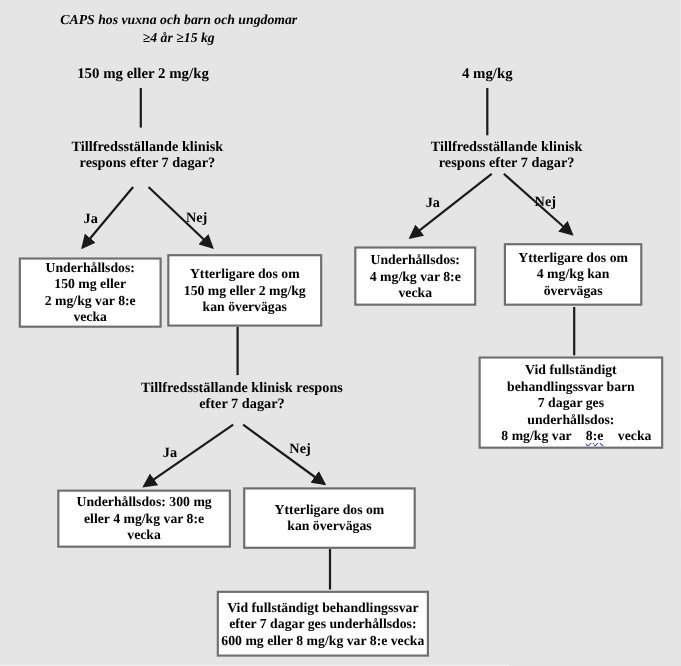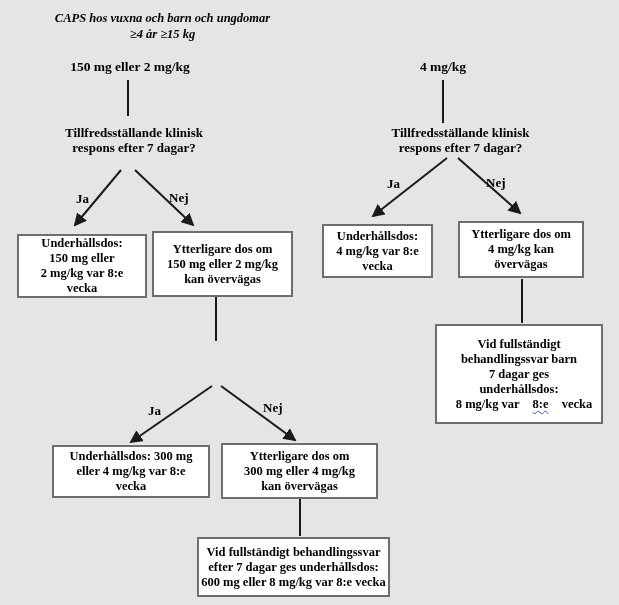--- a/index.html
+++ b/index.html
@@ -78,33 +78,36 @@
     <span>2 mg/kg var 8:e</span>
     <span>vecka</span>
   </div>
 
   <div class="box" style="left:152px; top:231px; width:141px; height:66px;">
     <span>Ytterligare dos om</span>
     <span>150 mg eller 2 mg/kg</span>
     <span>kan övervägas</span>
   </div>
 
+  <div class="txt question" style="left:100px; top:344px; width:240px;">
+    <span style="display:block;">Tillfredsställande klinisk respons</span>
+    <span style="display:block;">efter 7 dagar?</span>
+  </div>
 
   <span class="branch-label" style="left:148px; top:403px;">Ja</span>
   <span class="branch-label" style="left:263px; top:400px;">Nej</span>
 
   <div class="box" style="left:52px; top:445px; width:158px; height:53px;">
     <span>Underhållsdos: 300 mg</span>
     <span>eller 4 mg/kg var 8:e</span>
     <span>vecka</span>
   </div>
 
   <div class="box" style="left:221px; top:443px; width:157px; height:56px;">
     <span>Ytterligare dos om</span>
-    <span>300 mg eller 4 mg/kg</span>
     <span>kan övervägas</span>
   </div>
 
   <div class="box" style="left:197px; top:537px; width:193px; height:60px;">
     <span>Vid fullständigt behandlingssvar</span>
     <span>efter 7 dagar ges underhållsdos:</span>
     <span>600 mg eller 8 mg/kg var 8:e vecka</span>
   </div>
 
 
@@ -123,21 +126,21 @@
     <span>4 mg/kg var 8:e</span>
     <span>vecka</span>
   </div>
 
   <div class="box" style="left:458px; top:221px; width:126px; height:57px;">
     <span>Ytterligare dos om</span>
     <span>4 mg/kg kan</span>
     <span>övervägas</span>
   </div>
 
-  <div class="box" style="left:435px; top:324px; width:168px; height:100px;">
+  <div class="box" style="left:435px; top:324px; width:168px; height:84px;">
     <span>Vid fullständigt</span>
     <span>behandlingssvar barn</span>
     <span>7 dagar ges</span>
     <span>underhållsdos:</span>
     <span class="inlineline"><span>8 mg/kg var </span><span class="squiggle">8:e</span><span> vecka</span></span>
   </div>
 
 </div>
 
 </body></html>

